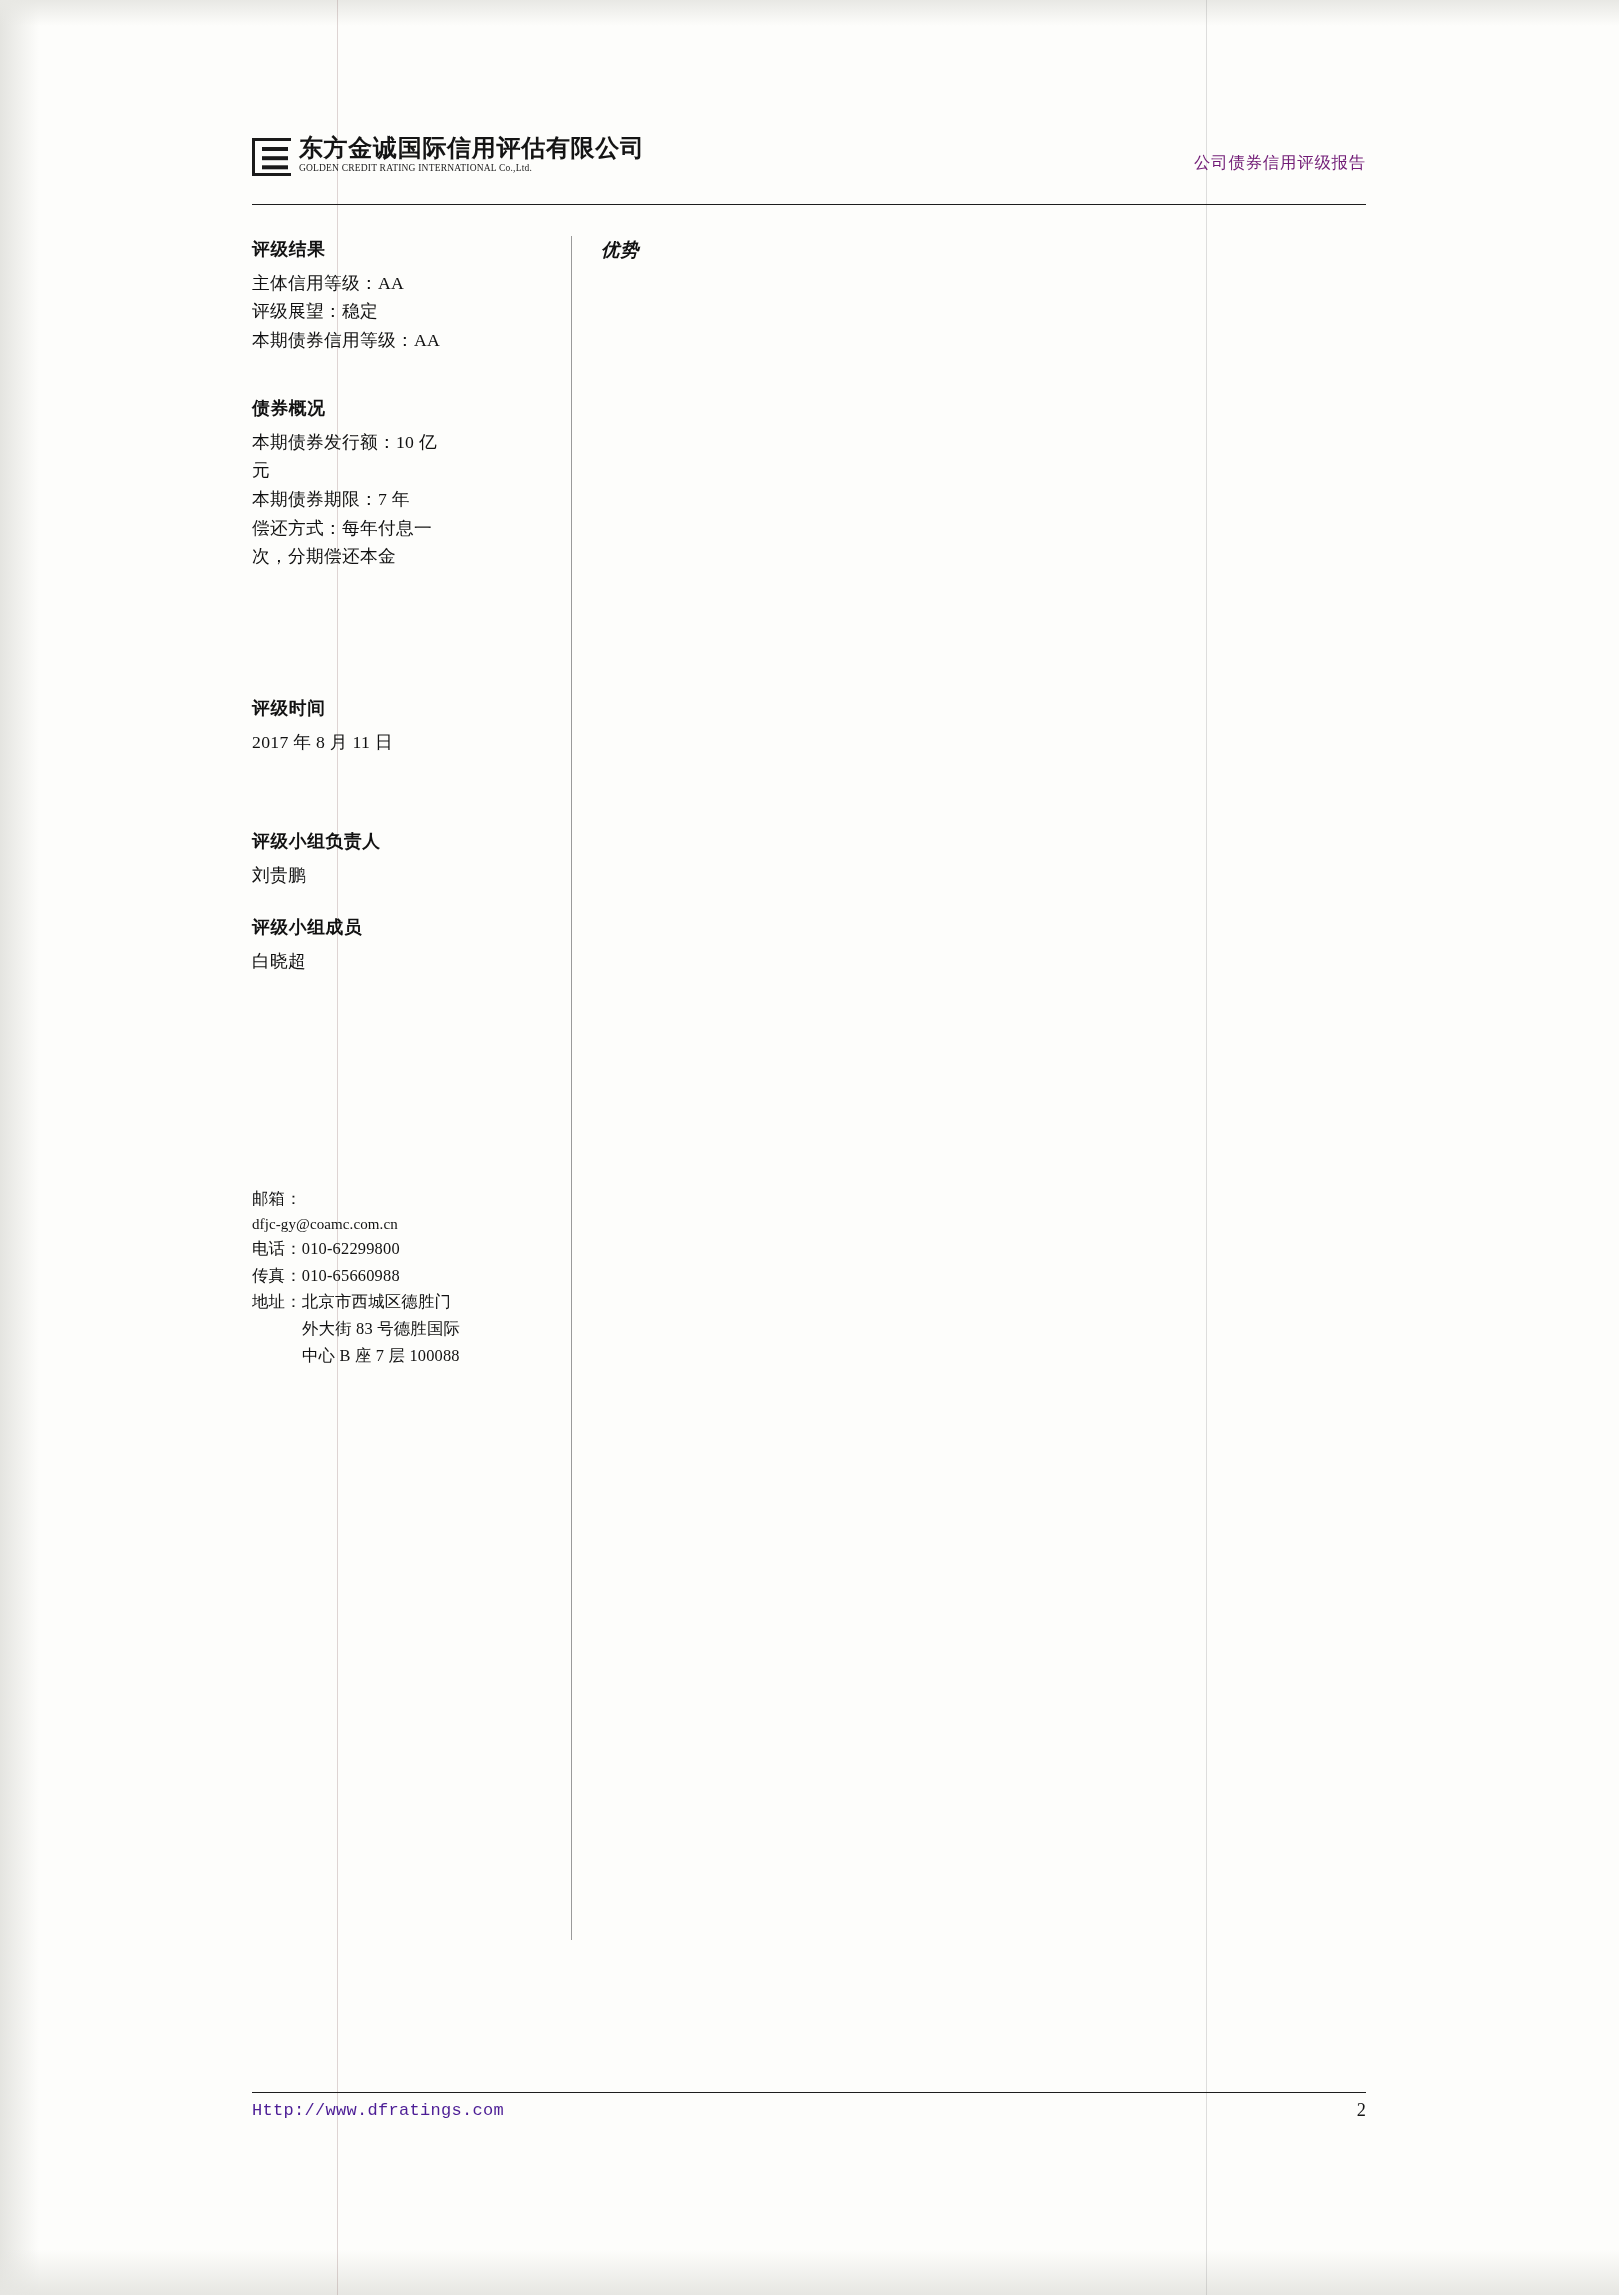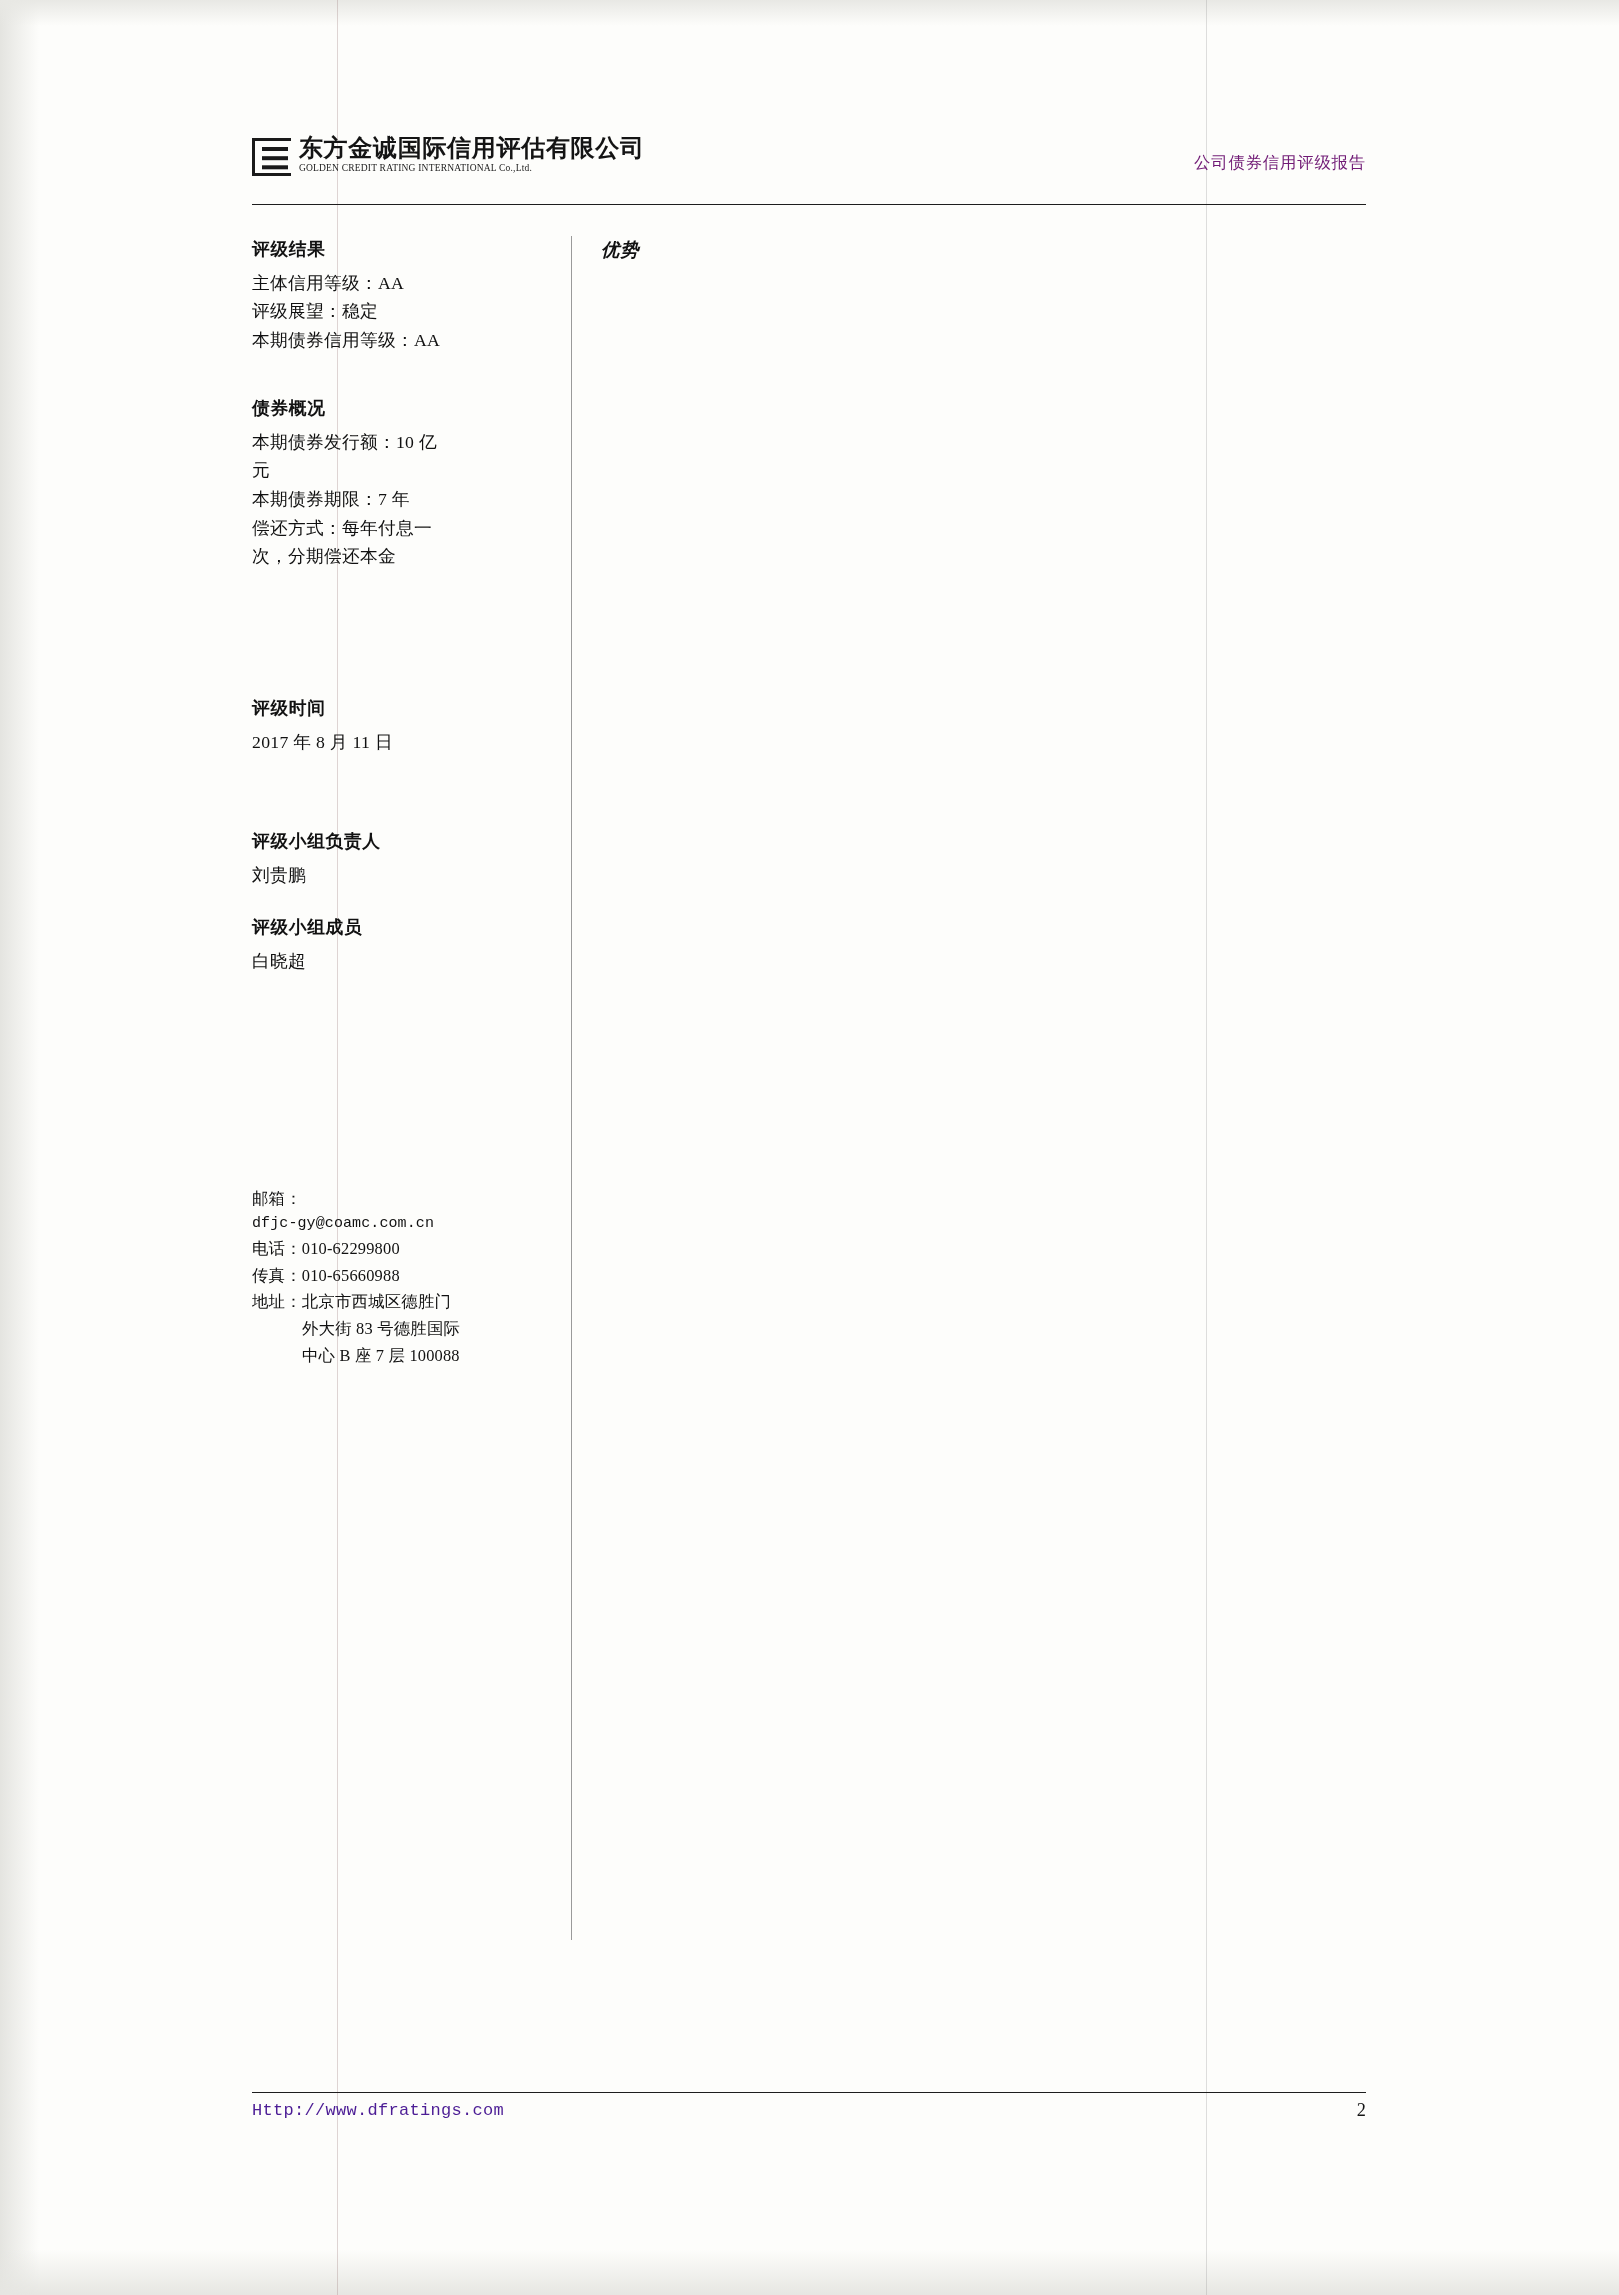--- a/index.html
+++ b/index.html
@@ -164,21 +164,21 @@
   .gap-xxl { height: 125px; }
 
   .small-label {
     font-family: "Liberation Serif", serif;
     font-size: 16.4px;
     color: #111;
     line-height: 1.62;
     letter-spacing: 0.2px;
   }
   .mono-line {
-    font-family: Liberation Mono, monospace;
+    font-family: Liberation Serif, serif;
     font-size: 15px;
     color: #111;
     line-height: 1.6;
     letter-spacing: 0.1px;
   }
   .addr-indent {
     padding-left: 50px;
   }
 
   

